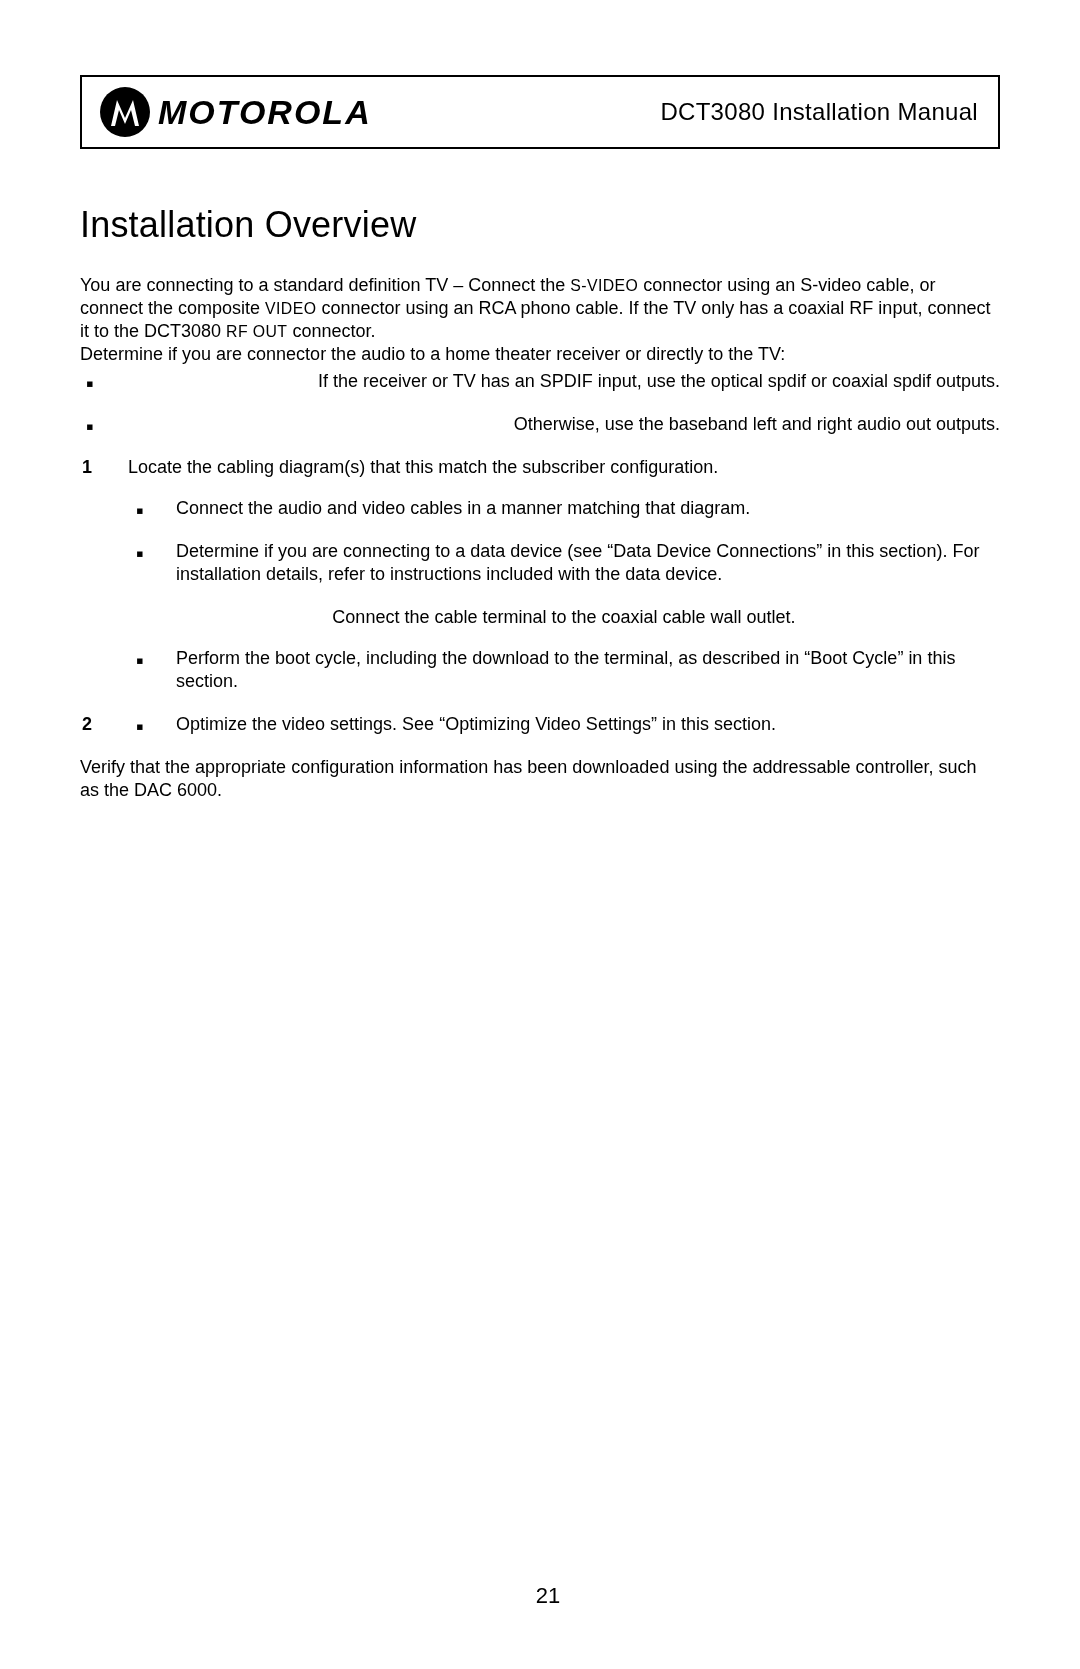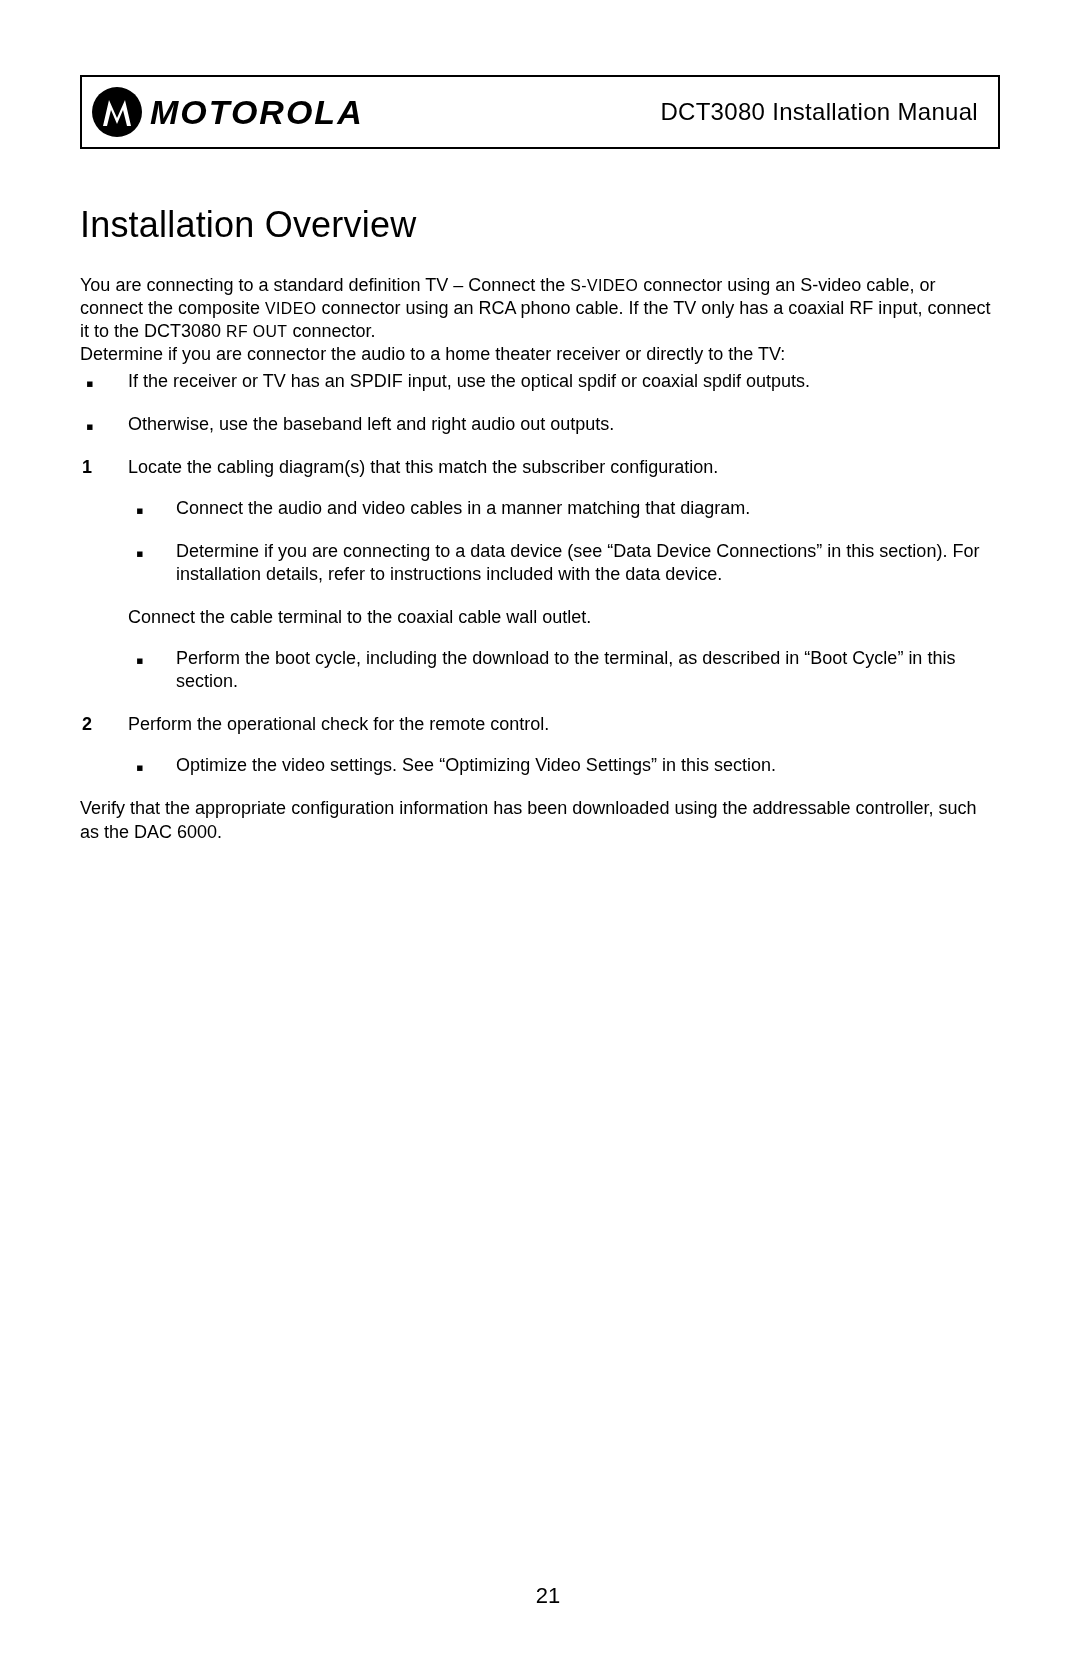--- a/index.html
+++ b/index.html
@@ -13,21 +13,21 @@
       color: #000000;
       width: 1080px;
       height: 1669px;
       padding: 75px 80px 40px 80px;
       position: relative;
     }
     .header-box {
       border: 2px solid #000;
       display: flex;
       align-items: center;
-      padding: 10px 20px 10px 10px;
+      padding: 10px 20px 10px 18px;
       margin-bottom: 55px;
     }
     .logo-wrap {
       display: flex;
       align-items: center;
       gap: 8px;
     }
     .logo-circle {
       width: 50px;
       height: 50px;
@@ -79,20 +79,21 @@
     }
     .smallcaps {
       font-variant: small-caps;
       font-size: 0.88em;
       letter-spacing: 0.4px;
     }
     ul.top-bullets {
       list-style: none;
       padding: 0;
       margin: 0 0 16px 0;
+      text-align: right;
     }
     ul.top-bullets > li {
       position: relative;
       padding-left: 48px;
       margin-bottom: 20px;
     }
     ul.top-bullets > li::before {
       content: "▪";
       position: absolute;
       left: 6px;
@@ -127,20 +128,21 @@
     }
     ul.sub-bullets > li::before {
       content: "▪";
       position: absolute;
       left: 8px;
       top: 0;
       font-size: 22px;
     }
     .inner-para {
       margin: 16px 0 18px 0;
+      text-align: center;
     }
     .final-para {
       margin-top: 4px;
     }
     .page-number {
       position: absolute;
       bottom: 60px;
       left: 16px;
       right: 0;
       text-align: center;
@@ -187,21 +189,20 @@
         <li>Connect the audio and video cables in a manner matching that diagram.</li>
         <li>Determine if you are connecting to a data device (see “Data Device Connections” in this section). For installation details, refer to instructions included with the data device.</li>
       </ul>
       <p class="inner-para" style="margin-top:20px;">Connect the cable terminal to the coaxial cable wall outlet.</p>
       <ul class="sub-bullets" style="margin-top:0;">
         <li>Perform the boot cycle, including the download to the terminal, as described in “Boot Cycle” in this section.</li>
       </ul>
     </li>
     <li>
       <span class="num-label">2</span>
-      <span>Perform the operational check for the remote control.</span>
       <ul class="sub-bullets">
         <li>Optimize the video settings. See “Optimizing Video Settings” in this section.</li>
       </ul>
     </li>
   </ol>
 
   <p class="final-para">Verify that the appropriate configuration information has been downloaded using the addressable controller, such as the DAC 6000.</p>
 
 </div>
 

